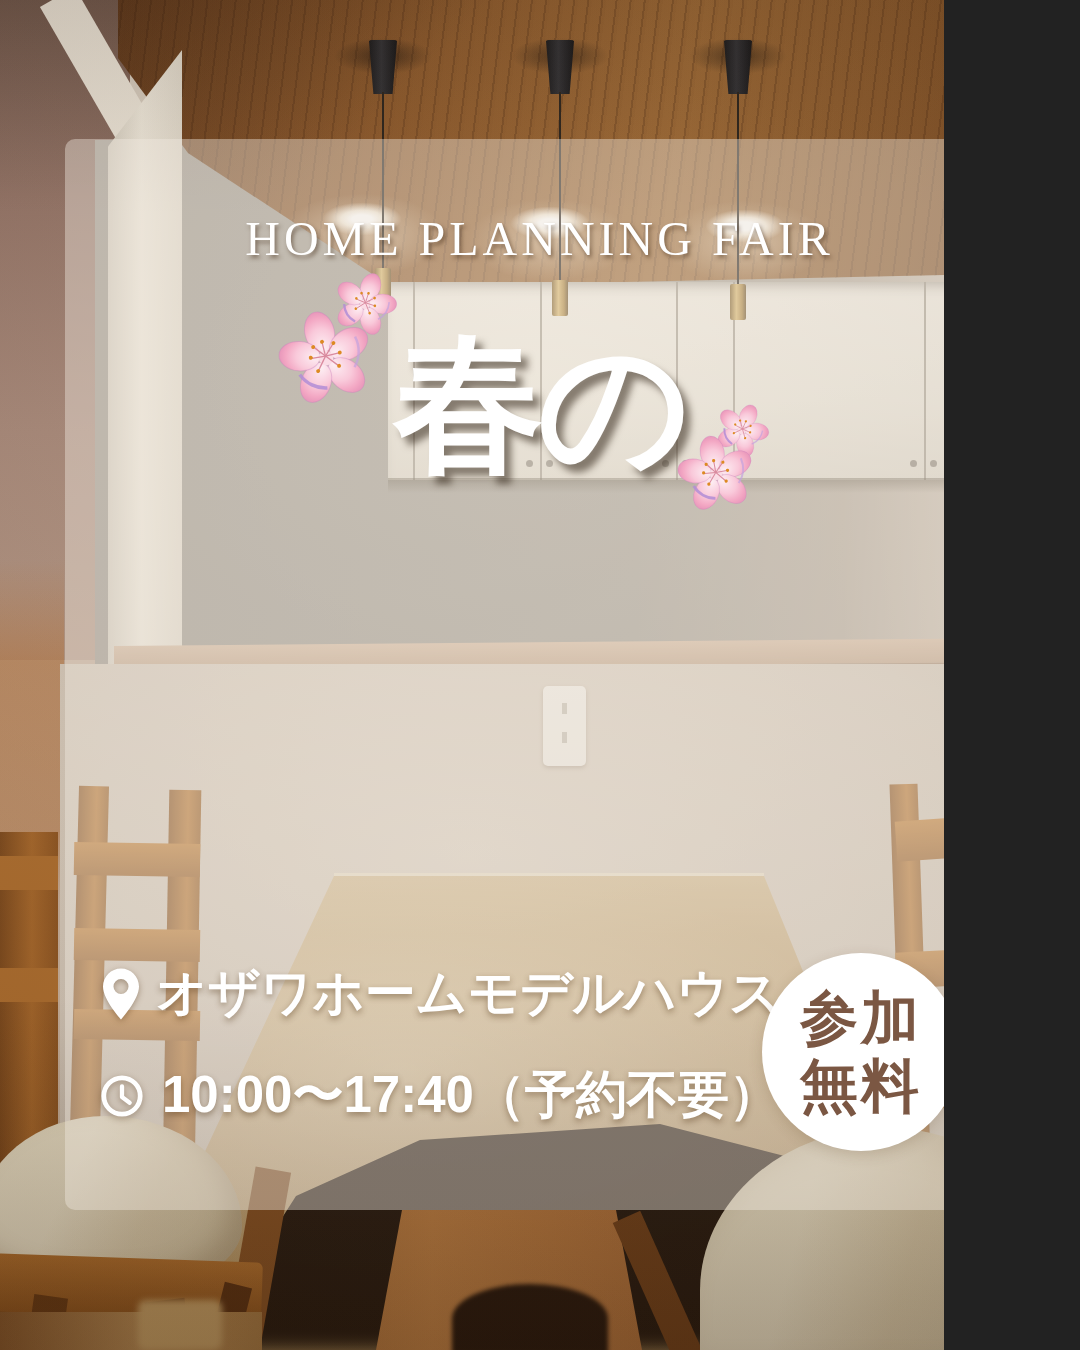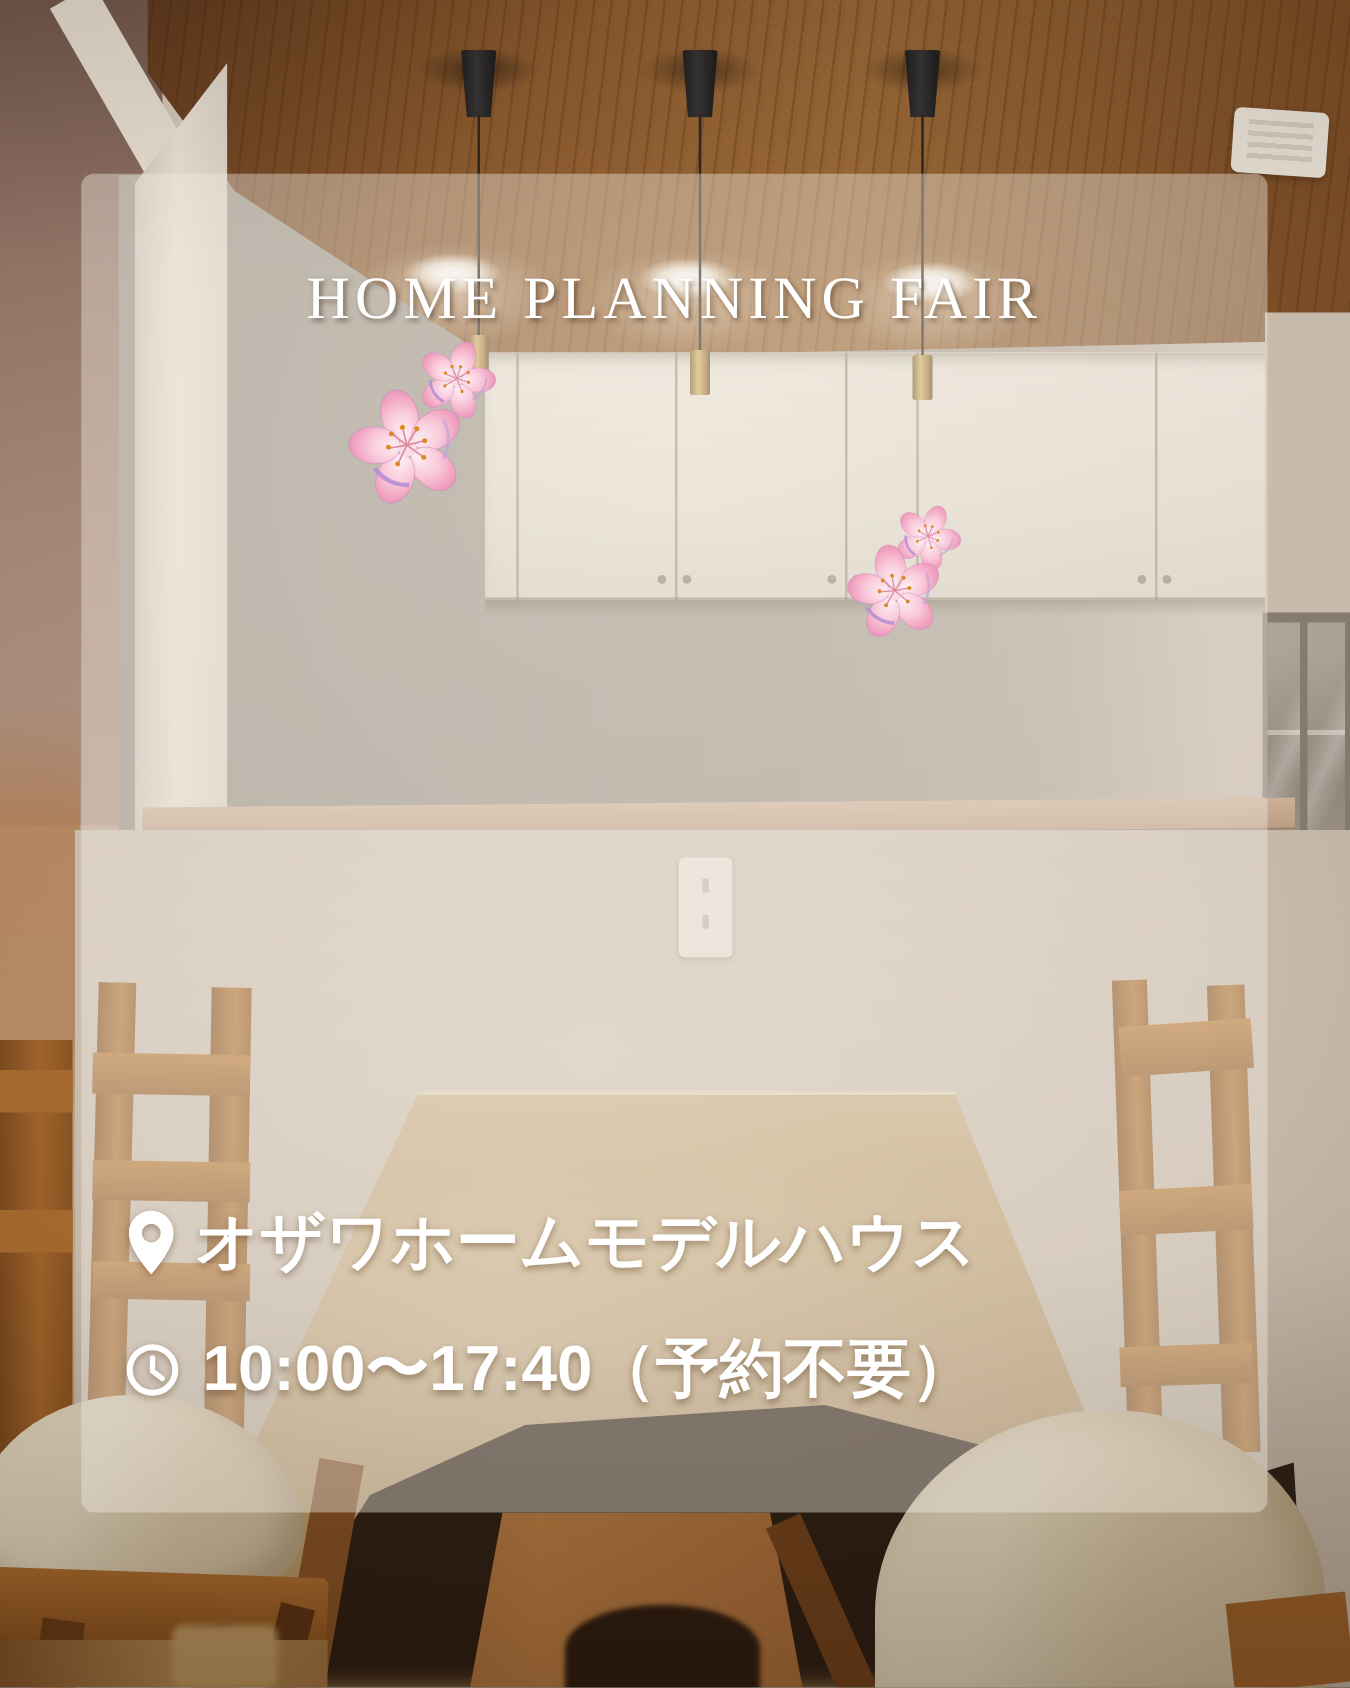--- a/index.html
+++ b/index.html
@@ -1,16 +1,16 @@
 <!DOCTYPE html>
 <html><head>
 <meta charset="utf-8">
 <style>
   html,body{margin:0;padding:0;background:#222}
-  .stage{position:relative;width:1080px;height:1350px;overflow:hidden;
+  .stage{position:relative;width:944px;height:1350px;overflow:hidden;
          font-family:"Liberation Sans",sans-serif;background:#d8cec0}
   .ph{position:absolute}
 
   
   #wallL{left:0;top:0;width:130px;height:720px;
     background:linear-gradient(180deg,#6f564a,#937366 28%,#a8897a 60%,#b79a87)}
   #wallLlow{left:0;top:660px;width:118px;height:690px;
     background:linear-gradient(180deg,#c3aa96,#cdb6a1 55%,#c2a98f)}
   #wallLwarm{left:0;top:560px;width:64px;height:340px;
     background:linear-gradient(180deg,rgba(187,118,58,0),rgba(183,116,60,.55) 30%,rgba(183,116,60,.5) 80%,rgba(183,116,58,0))}
@@ -240,36 +240,41 @@
     <div class="ph slatL" style="left:896px;top:950px;width:106px;height:36px;transform:rotate(-3deg)"></div>
     <div class="ph slatL" style="left:896px;top:1076px;width:106px;height:32px;transform:rotate(-2deg)"></div>
     <div class="ph" id="cushR"></div>
     <div class="ph" id="railR"></div>
 
     <div class="ph" id="tone"></div>
   </div>
 
   <div class="ph" id="panel">
     <div id="eyebrow">HOME PLANNING FAIR</div>
+    <div class="title" id="title1">春の</div>
 
     <div class="inforow" id="row-loc">
       <svg width="36" height="52" viewBox="0 0 24 34">
         <path fill-rule="evenodd" fill="#ffffff" d="M12 0C5.4 0 0 5.4 0 12c0 8.8 12 22 12 22s12-13.2 12-22C24 5.4 18.6 0 12 0zm0 17a5 5 0 1 1 0-10 5 5 0 0 1 0 10z"></path>
       </svg>
       <div class="infotext">オザワホームモデルハウス</div>
     </div>
 
     <div class="inforow" id="row-time">
       <svg width="46" height="46" viewBox="0 0 48 48">
         <circle cx="24" cy="24" r="19" fill="none" stroke="#ffffff" stroke-width="5"></circle>
         <path d="M24 14v11l8 6" fill="none" stroke="#ffffff" stroke-width="4.5" stroke-linecap="round" stroke-linejoin="round"></path>
       </svg>
       <div class="infotext">10:00〜17:40（予約不要）</div>
     </div>
 
+    <div id="badge">
+      <div>参加</div>
+      <div>無料</div>
+    </div>
   </div>
 
   <svg class="flower" style="left:270px;top:264px" width="142" height="148" viewBox="0 0 142 148">
     <defs>
       <radialGradient id="petalG" cx="50%" cy="88%" r="85%">
         <stop offset="0%" stop-color="#fdeef3"></stop>
           <stop offset="55%" stop-color="#f9c9da"></stop>
         <stop offset="85%" stop-color="#f3a8c4"></stop>
           <stop offset="100%" stop-color="#ea9abc"></stop>
       </radialGradient>

